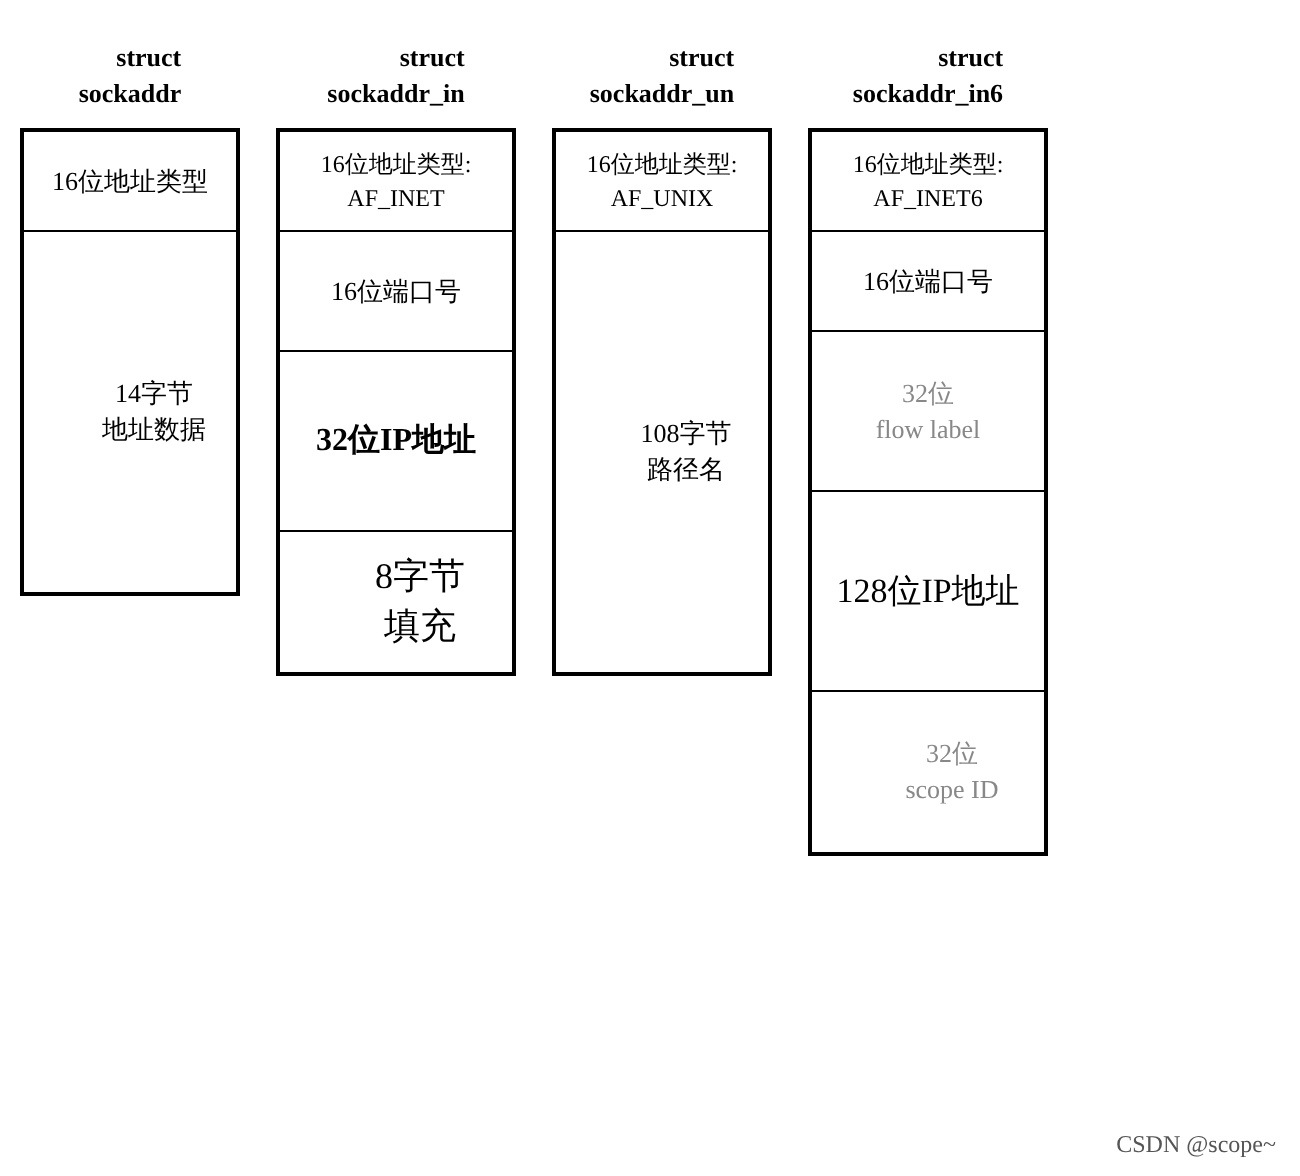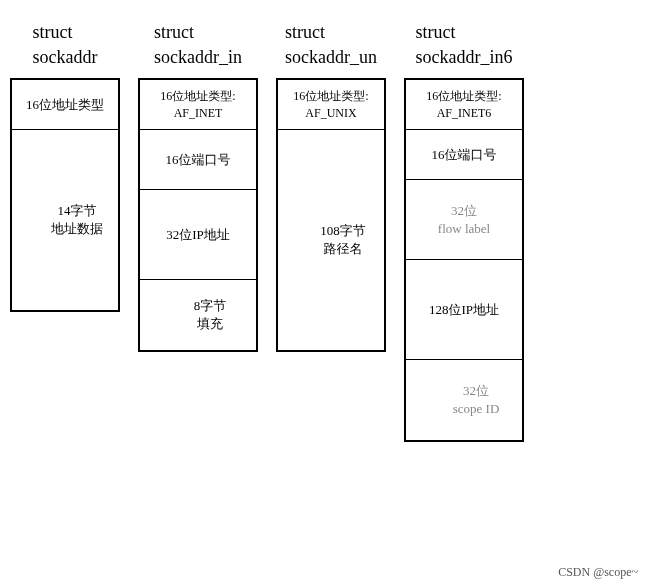--- a/index.html
+++ b/index.html
@@ -18,23 +18,23 @@
       align-items: flex-start;
       padding: 20px 10px 10px 10px;
       gap: 18px;
     }
     .struct-block {
       display: flex;
       flex-direction: column;
       align-items: center;
     }
     .struct-title {
-      font-size: 18px;
-      font-weight: normal;
-      text-align: left;
+      font-size: 13px;
+      font-weight: bold;
+      text-align: right;
       margin-bottom: 8px;
       line-height: 1.4;
       white-space: pre-line;
     }
     .struct-box {
       border: 2px solid #000;
       display: flex;
       flex-direction: column;
     }
     .cell {
@@ -57,38 +57,38 @@
     }
     .sockaddr-cell1 { height: 50px; font-size: 13px; text-align: right; }
     .sockaddr-cell2 { height: 180px; font-size: 13px; }
 
     
     .sockaddrin-box {
       width: 120px;
     }
     .sockaddrin-cell1 { height: 50px; font-size: 12px; }
     .sockaddrin-cell2 { height: 60px; font-size: 13px; }
-    .sockaddrin-cell3 { height: 90px; font-size: 13px; }
-    .sockaddrin-cell4 { height: 70px; font-size: 13px; }
+    .sockaddrin-cell3 { height: 90px; font-size: 16px; font-weight: bold; }
+    .sockaddrin-cell4 { height: 70px; font-size: 18px; }
 
     
     .sockaddrun-box {
       width: 110px;
     }
     .sockaddrun-cell1 { height: 50px; font-size: 12px; }
     .sockaddrun-cell2 { height: 220px; font-size: 13px; text-align: center; }
 
     
     .sockaddrin6-box {
       width: 120px;
     }
     .sockaddrin6-cell1 { height: 50px; font-size: 12px; }
     .sockaddrin6-cell2 { height: 50px; font-size: 13px; }
     .sockaddrin6-cell3 { height: 80px; font-size: 13px; color: #888; }
-    .sockaddrin6-cell4 { height: 100px; font-size: 13px; }
+    .sockaddrin6-cell4 { height: 100px; font-size: 17px; }
     .sockaddrin6-cell5 { height: 80px; font-size: 13px; color: #888; }
 
     .watermark {
       position: absolute;
       bottom: 8px;
       right: 12px;
       font-size: 12px;
       color: #555;
     }
   </style>

